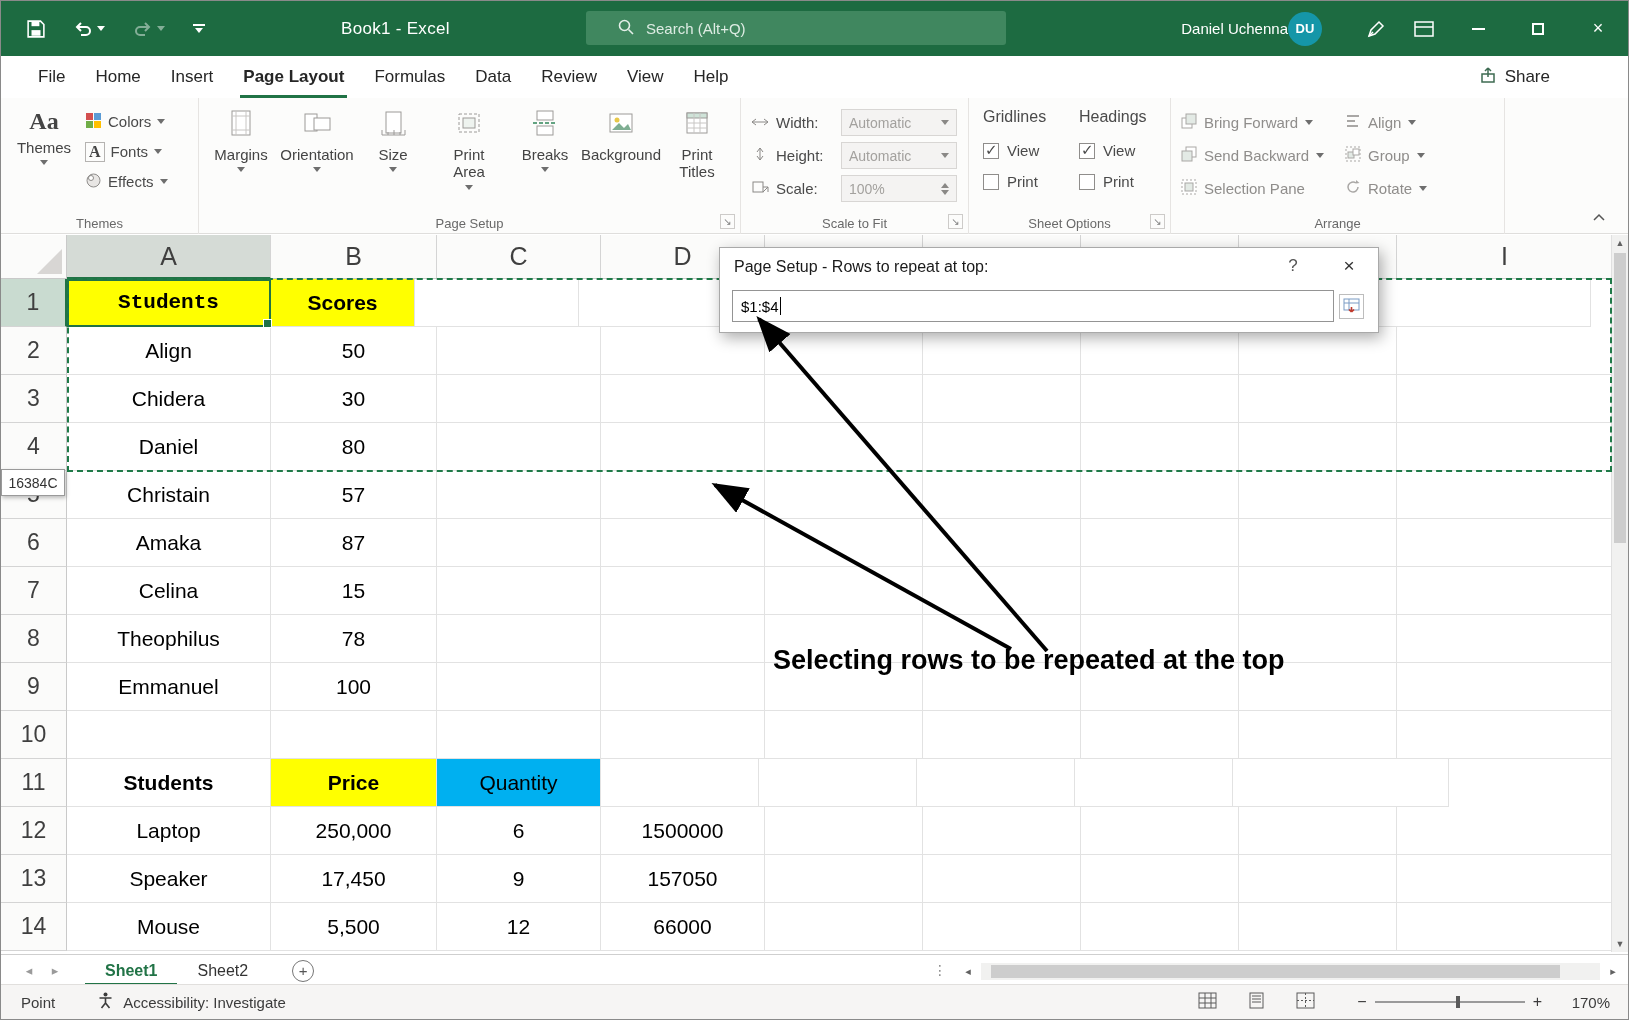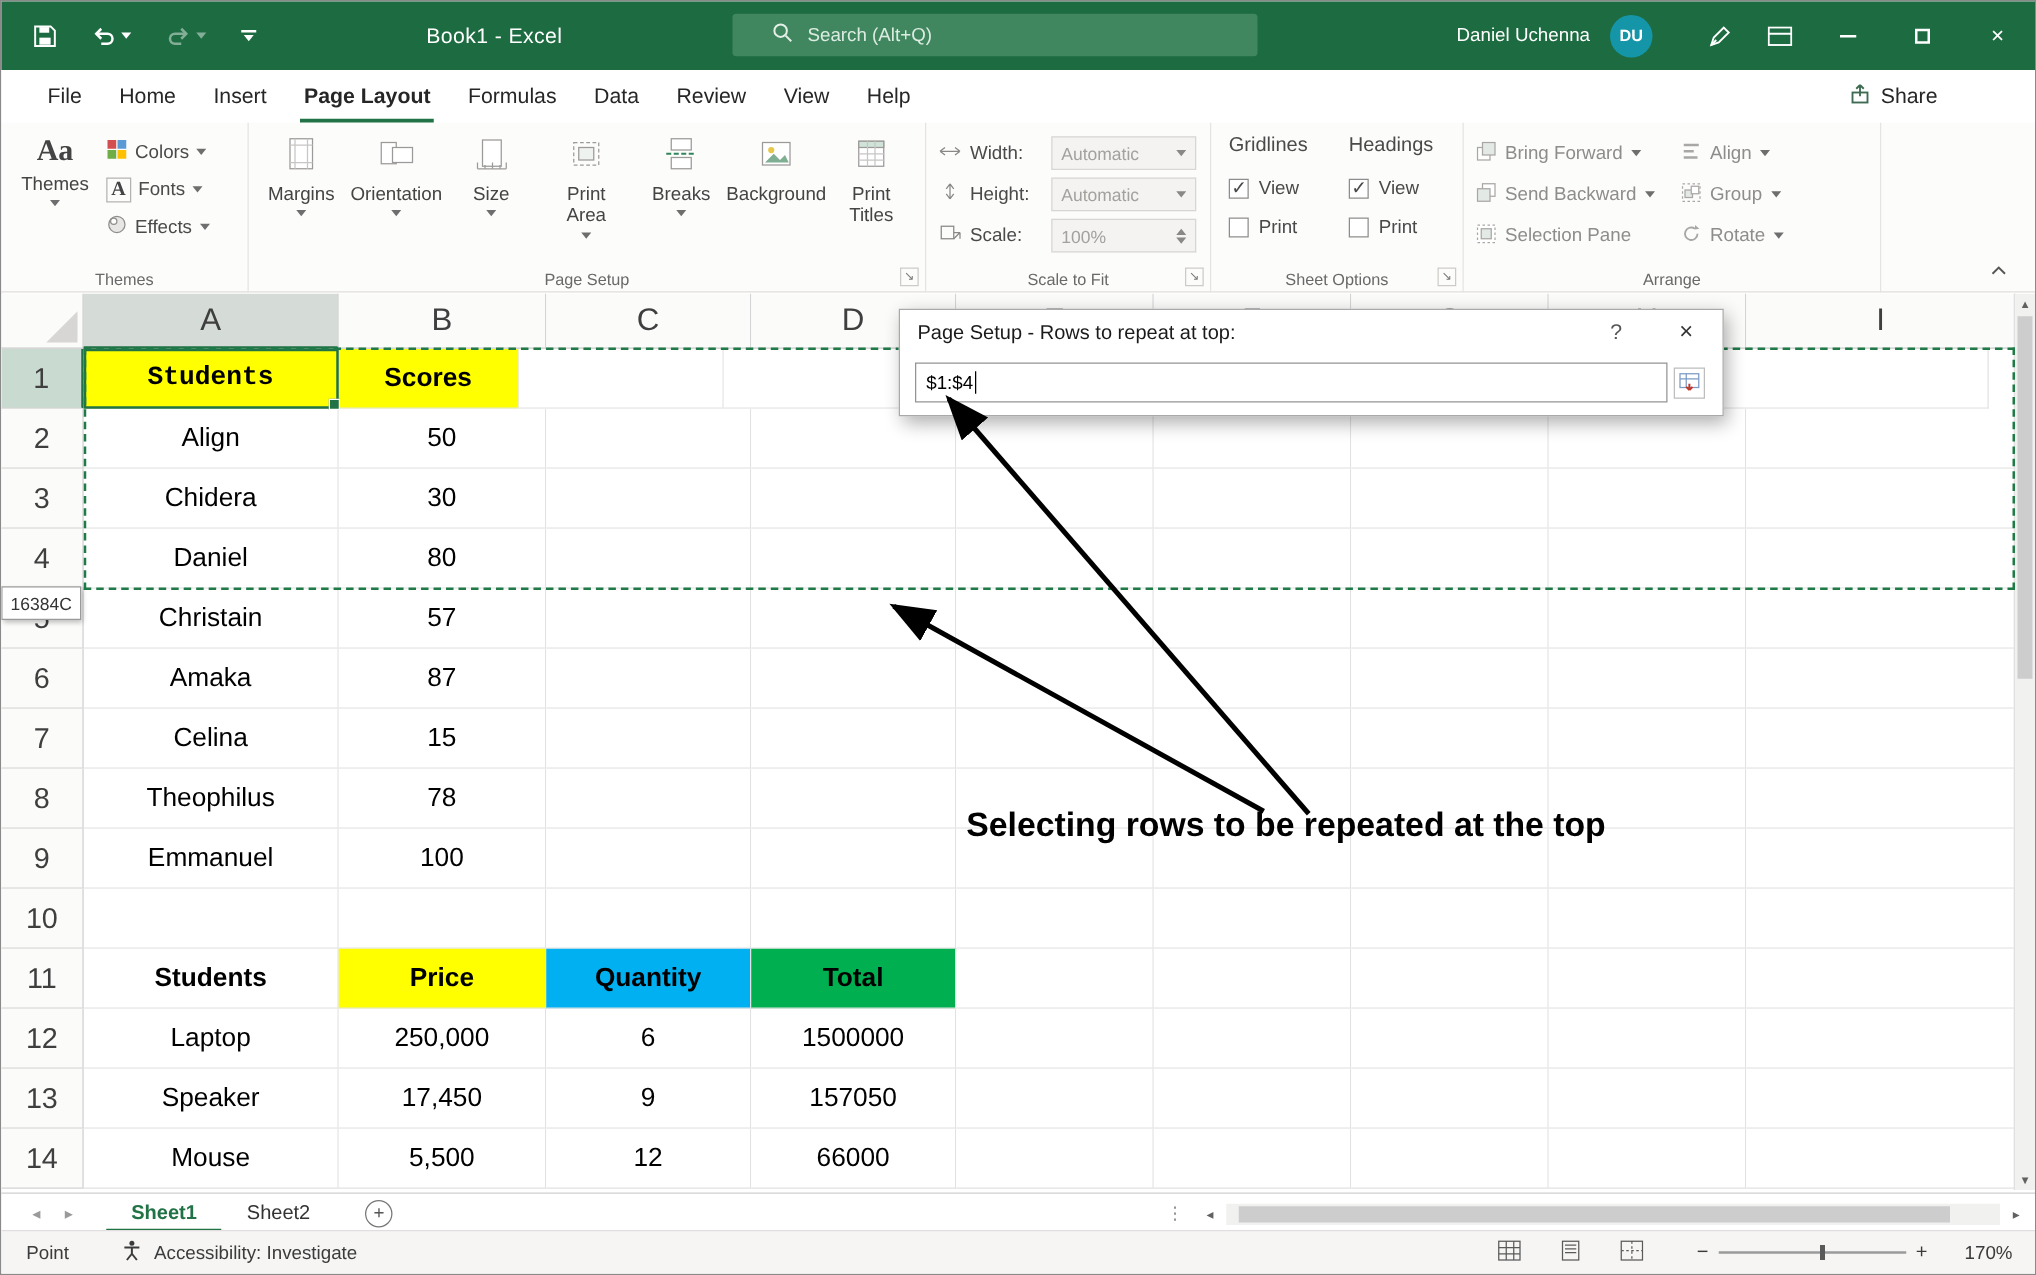--- a/index.html
+++ b/index.html
@@ -14,21 +14,21 @@
   .titlebar { position:absolute; top:0; left:0; right:0; height:55px; background:#1d6b41; color:#fff; z-index:20; }
   .qat { position:absolute; left:26px; top:0; height:55px; display:flex; align-items:center; gap:28px; }
   .qicon { display:flex; align-items:center; gap:4px; }
   .dim { opacity:.45; }
   .qat-custom { display:flex; flex-direction:column; align-items:center; gap:2px; }
   .ovl { width:12px; height:2px; background:#fff; }
   .tri-down { width:0; height:0; border-left:4px solid transparent; border-right:4px solid transparent; border-top:5px solid #fff; }
   .tb-title { position:absolute; left:340px; top:0; height:55px; display:flex; align-items:center; font-size:17px; letter-spacing:.3px; }
   .searchbox { position:absolute; left:585px; top:10px; width:420px; height:34px; background:#40875f; border-radius:3px; display:flex; align-items:center; gap:12px; padding-left:32px; font-size:15px; color:#ddece3; }
   .tb-right { position:absolute; right:0; top:0; height:55px; display:flex; align-items:center; }
-  .uname { font-size:15px; margin-right:16px; }
+  .uname { font-size:15px; }
   .avatar { width:34px; height:34px; border-radius:50%; background:#1596a8; color:#fff; font-size:13px; font-weight:bold; display:flex; align-items:center; justify-content:center; margin-right:30px; }
   .tbicon { width:48px; height:55px; display:flex; align-items:center; justify-content:center; font-size:17px; color:#fff; }
   .winbtn { width:60px; height:55px; display:flex; align-items:center; justify-content:center; font-size:18px; }
   .minbar { width:13px; height:2px; background:#fff; }
   .maxbox { width:12px; height:12px; border:2px solid #fff; }
 
   
   .menubar { position:absolute; top:55px; left:0; right:0; height:42px; background:#fff; display:flex; align-items:center; padding-left:22px; z-index:19; }
   .mtab { font-size:17px; color:#262626; padding:0 15px; height:42px; display:flex; align-items:center; position:relative; cursor:default; }
   .mtab.active { font-weight:bold; }
@@ -577,22 +577,21 @@
       <div class="cell" style="width: 158px;"></div>
       <div class="cell" style="width: 158px;"></div>
       <div class="cell" style="width: 158px;"></div>
       <div class="cell" style="width: 158px;"></div>
       <div class="cell" style="width: 216px;"></div>
     </div>
     <div class="grid-row">
       <div class="row-h">11</div>
       <div class="cell" style="width: 204px; font-weight: bold;">Students</div>
       <div class="cell" style="width: 166px; background: rgb(255, 255, 0); font-weight: bold;">Price</div>
-      <div class="cell" style="width: 164px; background: rgb(0, 176, 240); font-weight: bold;">Quantity</div>
-      <div class="cell" style="width: 164px; background: rgb(0, 176, 80); font-weight: bold;">Total</div>
+      <div class="cell" style="width: 164px; background: rgb(0, 176, 240); font-weight: normal;">Quantity</div>
       <div class="cell" style="width: 158px;"></div>
       <div class="cell" style="width: 158px;"></div>
       <div class="cell" style="width: 158px;"></div>
       <div class="cell" style="width: 158px;"></div>
       <div class="cell" style="width: 216px;"></div>
     </div>
     <div class="grid-row">
       <div class="row-h">12</div>
       <div class="cell" style="width: 204px;">Laptop</div>
       <div class="cell" style="width: 166px;">250,000</div>

